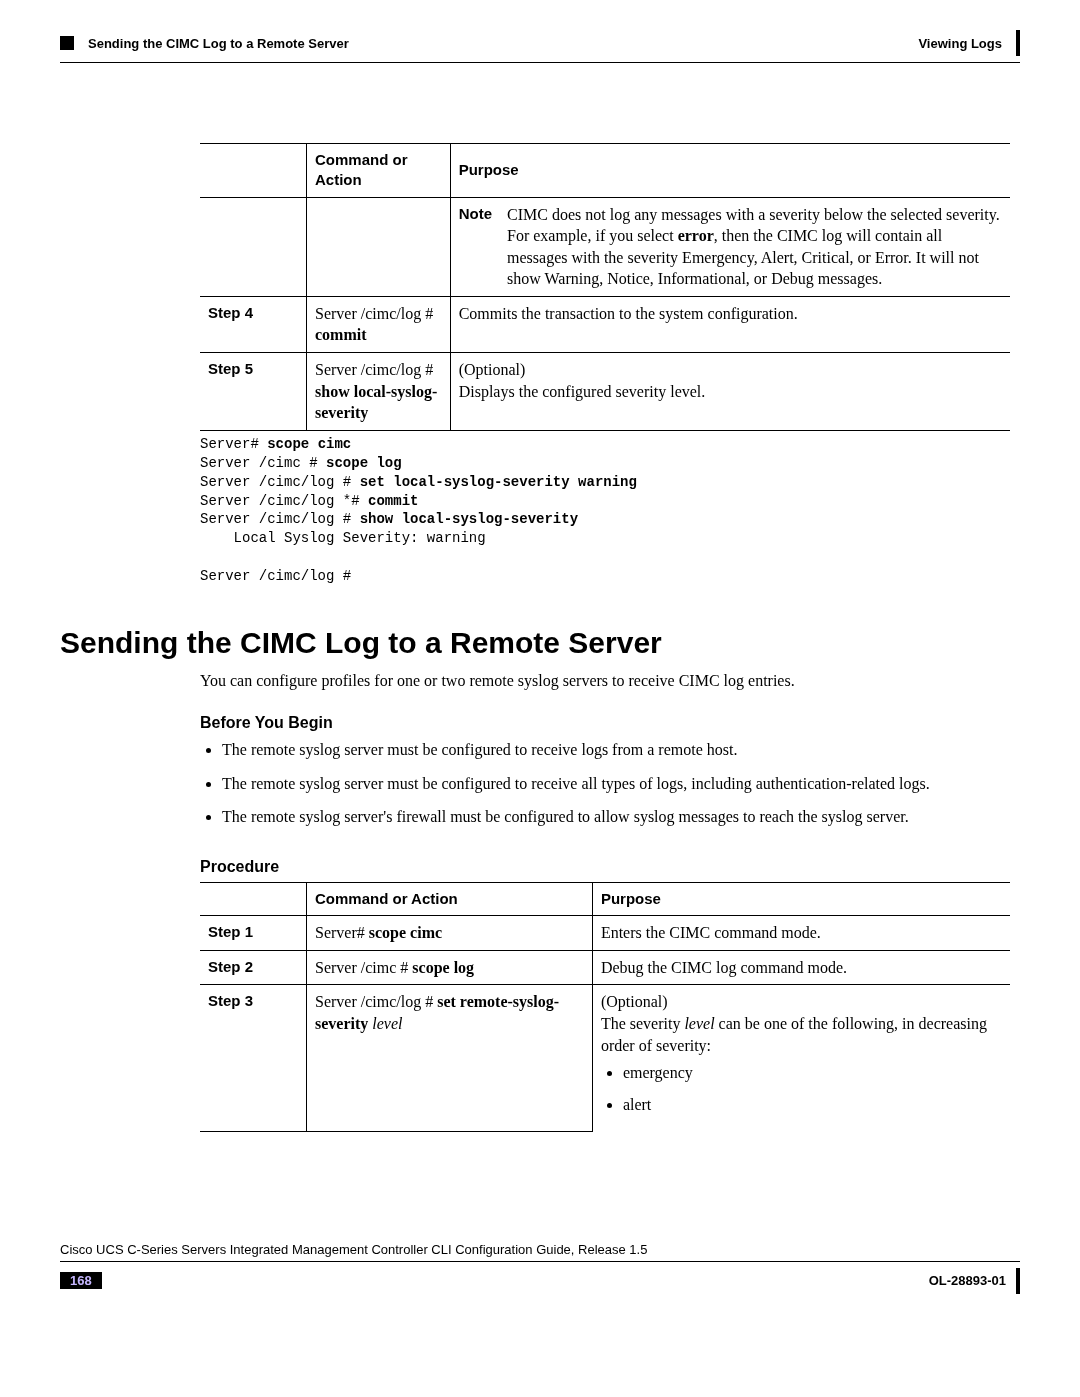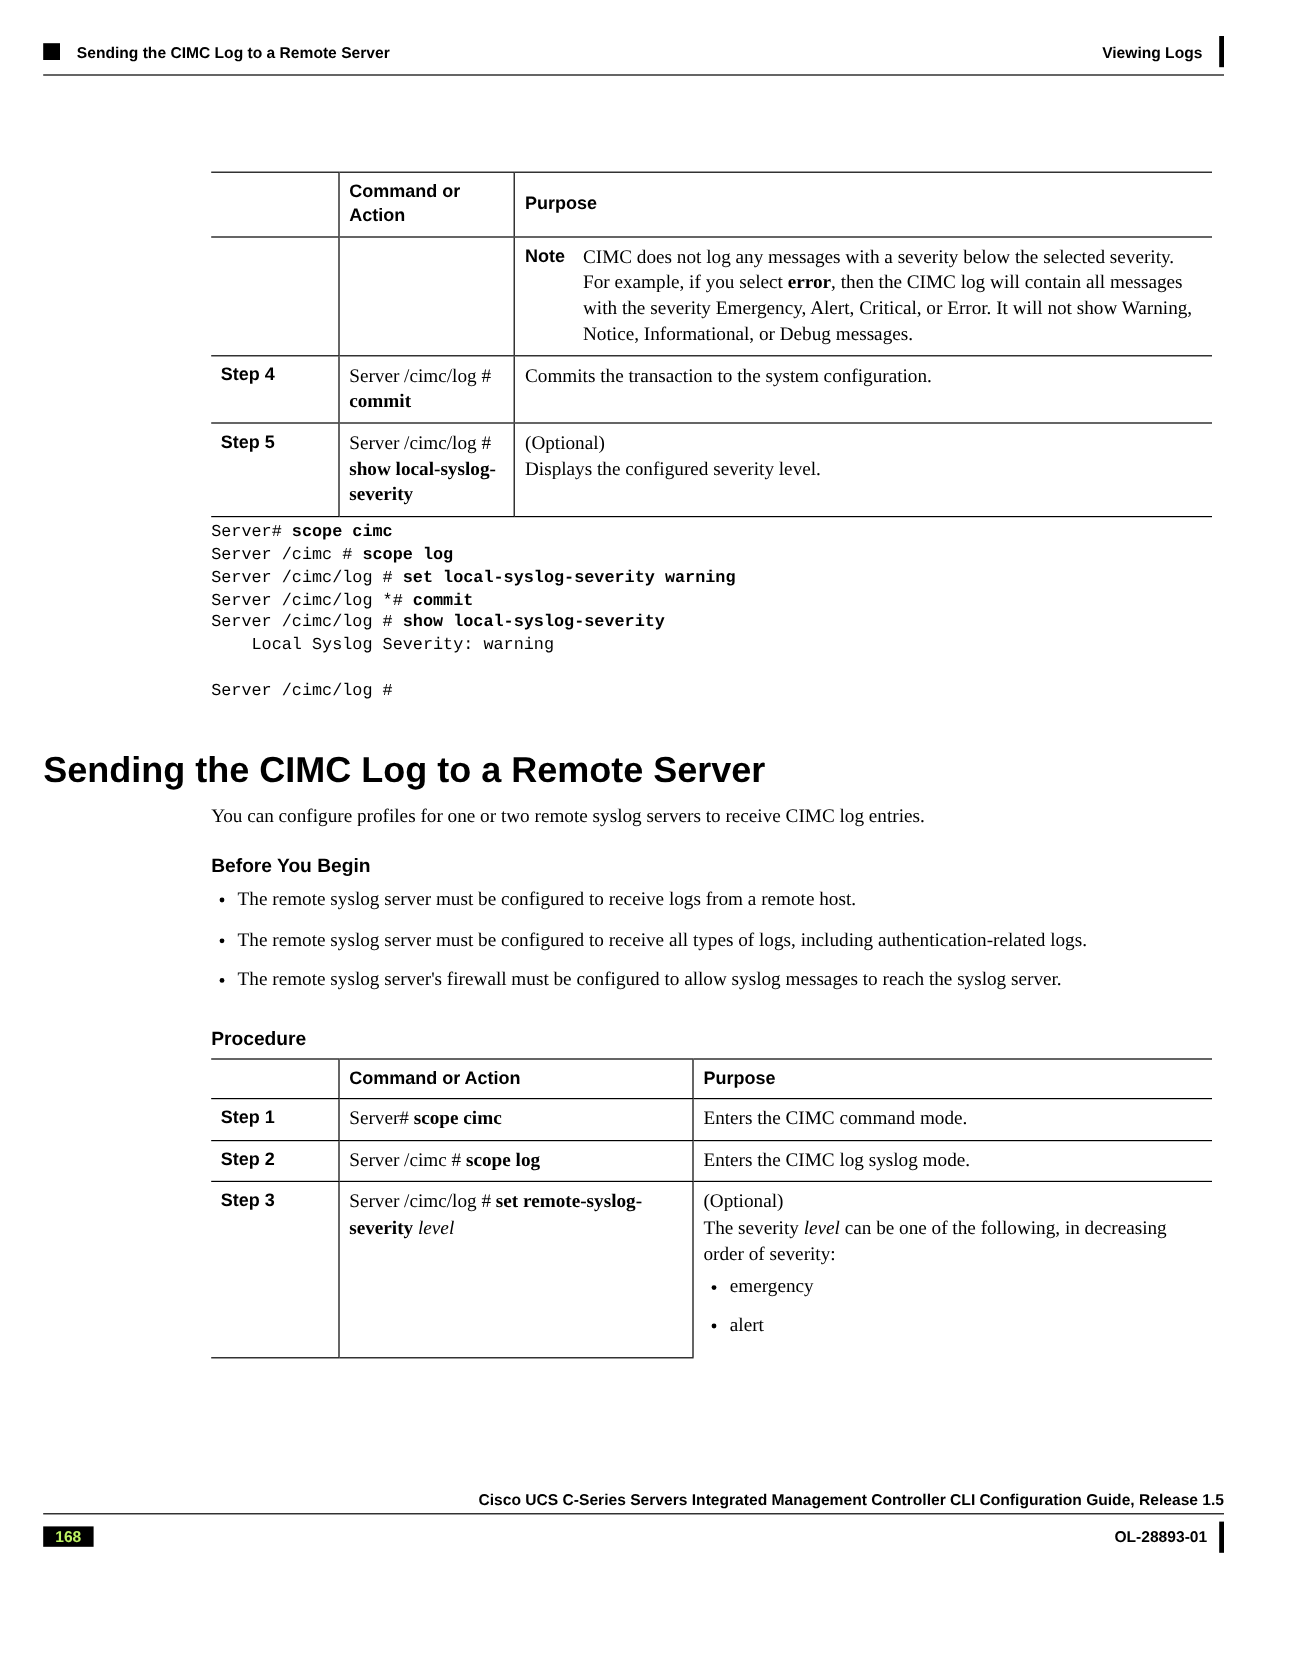--- a/index.html
+++ b/index.html
@@ -4,21 +4,21 @@
 <style>
   body {
     margin: 0;
     padding: 0;
     font-family: "Times New Roman", Times, serif;
     background: #fff;
     color: #000;
     width: 1080px;
   }
   .page {
-    padding: 30px 60px 40px 36px;
+    padding: 30px 60px 40px 60px;
     box-sizing: border-box;
   }
   .topbar {
     display: flex;
     justify-content: space-between;
     align-items: center;
     font-family: Arial, Helvetica, sans-serif;
     font-size: 13px;
     font-weight: bold;
     margin-bottom: 6px;
@@ -135,39 +135,39 @@
     margin: 6px 0 0 0;
     padding-left: 22px;
     font-size: 16px;
   }
   ul.inner li { margin-bottom: 10px; }
 
   .footer {
     margin-top: 110px;
   }
   .footer-title {
-    text-align: right;
-    font-family: Arial, Helvetica, sans-serif;
-    font-weight: bold;
+    text-align: left;
+    font-family: Arial, Helvetica, sans-serif;
+    font-weight: normal;
     font-size: 13px;
     border-bottom: 1px solid #000;
     padding-bottom: 4px;
   }
   .footer-row {
     display: flex;
     justify-content: space-between;
     align-items: center;
     font-family: Arial, Helvetica, sans-serif;
     font-size: 13px;
     font-weight: bold;
     margin-top: 6px;
   }
   .page-badge {
     background: #000;
-    color: #bef264;
+    color: #c4b5fd;
     padding: 1px 10px;
   }
   .footer-right {
     display: flex;
     align-items: center;
     gap: 6px;
   }
 </style>
 </head>
 <body>
@@ -269,21 +269,21 @@
           <td class="col-vline">
             <span>Server# </span><b>scope cimc</b>
           </td>
           <td class="col-vline">Enters the CIMC command mode.</td>
         </tr>
         <tr>
           <td class="stepcol">Step 2</td>
           <td class="col-vline">
             <span>Server /cimc # </span><b>scope log</b>
           </td>
-          <td class="col-vline">Enters the CIMC log syslog mode.</td>
+          <td class="col-vline">Debug the CIMC log command mode.</td>
         </tr>
         <tr>
           <td class="stepcol">Step 3</td>
           <td class="col-vline">
             <span>Server /cimc/log # </span><b>set remote-syslog-severity</b><i> level</i>
           </td>
           <td class="col-vline" style="border-bottom:none;">
             <span>(Optional)</span><br>
             <span>The severity </span><i>level</i><span> can be one of the following, in decreasing order of severity:</span>
             <ul class="inner">

